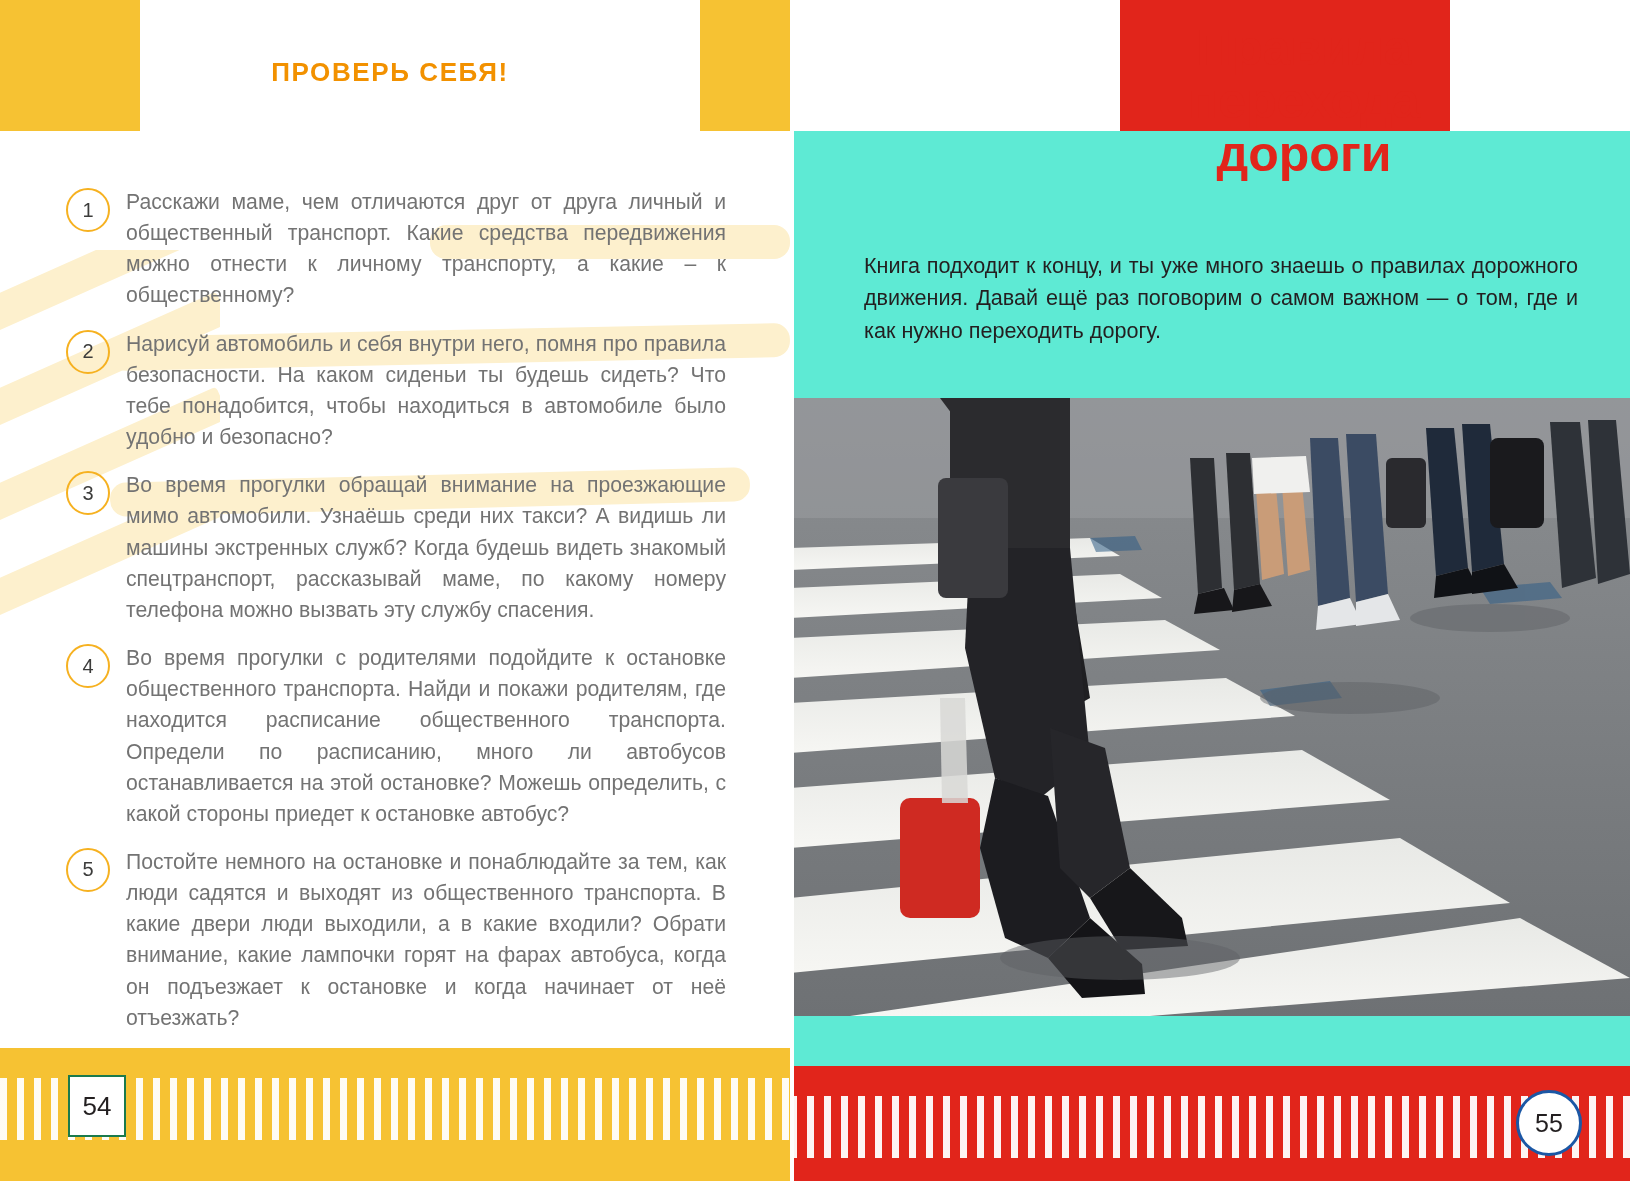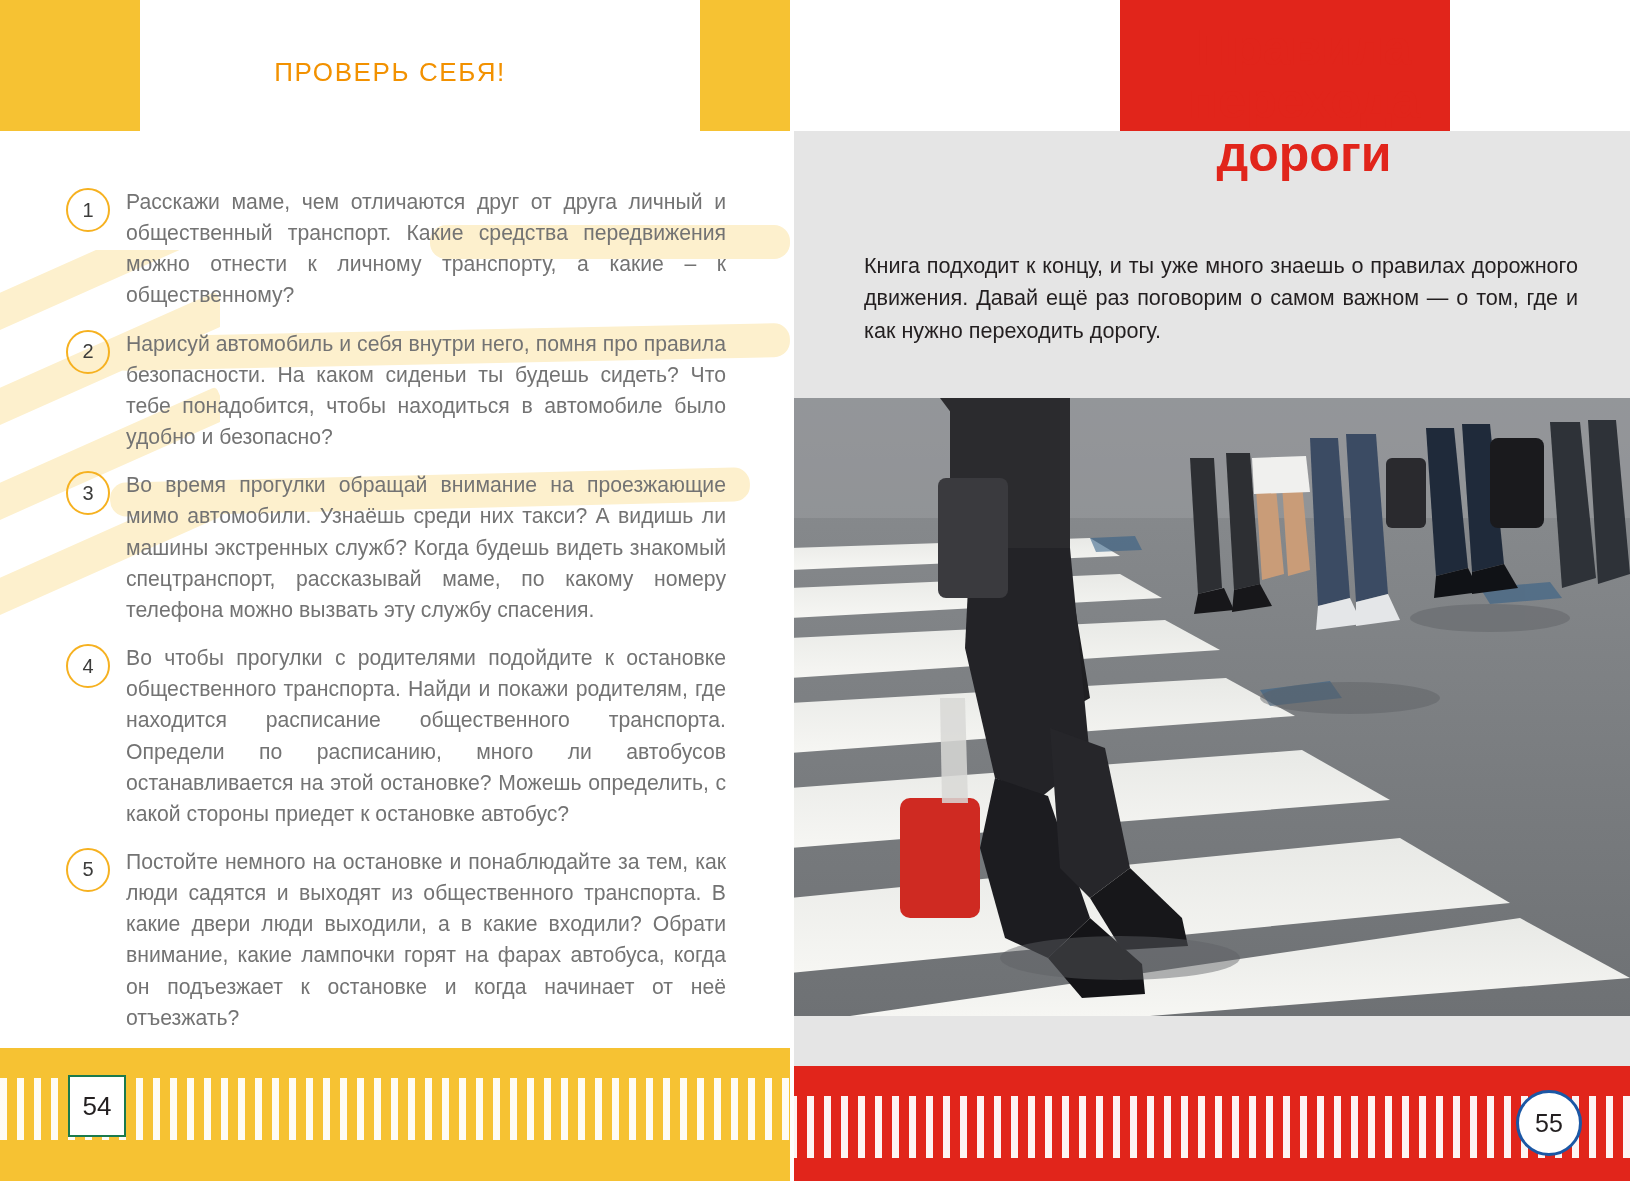--- a/index.html
+++ b/index.html
@@ -40,21 +40,21 @@
     width: 560px; height: 300px;
     background: #ffffff;
     border-bottom-left-radius: 280px 150px;
     border-bottom-right-radius: 280px 150px;
   }
   .check-title {
     position: absolute;
     top: 57px; left: 0; width: 780px;
     text-align: center;
     color: #f29100;
-    font-weight: normal;
+    font-weight: bold;
     font-size: 26px;
     letter-spacing: 1.6px;
     z-index: 5;
   }
   
   .diag-stripes {
     position: absolute;
     left: -60px; top: 250px;
     width: 280px; height: 620px;
     overflow: hidden;
@@ -139,21 +139,21 @@
     display: flex; align-items: center; justify-content: center;
     font-size: 26px;
     color: #231f20;
     z-index: 4;
   }
 
   
   .page-right {
     position: relative;
     width: 840px; height: 1181px;
-    background: #e5e5e5;
+    background: #5eead4;
     overflow: hidden;
     flex: 0 0 840px;
   }
   .right-top-band {
     position: absolute; top: 0; left: 0;
     width: 840px; height: 131px;
     background: #e1251b;
     overflow: hidden;
   }
   .right-arch {
@@ -266,21 +266,21 @@
         <div class="q-text">Нарисуй автомобиль и себя внутри него, помня про правила безопасности. На каком сиденьи ты будешь сидеть? Что тебе понадобится, чтобы находиться в автомобиле было удобно и безопасно?</div>
       </div>
 
       <div class="q-item">
         <div class="q-num">3</div>
         <div class="q-text">Во время прогулки обращай внимание на проезжающие мимо автомобили. Узнаёшь среди них такси? А видишь ли машины экстренных служб? Когда будешь видеть знакомый спецтранспорт, рассказывай маме, по какому номеру телефона можно вызвать эту службу спасения.</div>
       </div>
 
       <div class="q-item">
         <div class="q-num">4</div>
-        <div class="q-text">Во чтобы прогулки с родителями подойдите к остановке общественного транспорта. Найди и покажи родителям, где находится расписание общественного транспорта. Определи по расписанию, много ли автобусов останавливается на этой остановке? Можешь определить, с какой стороны приедет к остановке автобус?</div>
+        <div class="q-text">Во время прогулки с родителями подойдите к остановке общественного транспорта. Найди и покажи родителям, где находится расписание общественного транспорта. Определи по расписанию, много ли автобусов останавливается на этой остановке? Можешь определить, с какой стороны приедет к остановке автобус?</div>
       </div>
 
       <div class="q-item">
         <div class="q-num">5</div>
         <div class="q-text">Постойте немного на остановке и понаблюдайте за тем, как люди садятся и выходят из общественного транспорта. В какие двери люди выходили, а в какие входили? Обрати внимание, какие лампочки горят на фарах автобуса, когда он подъезжает к остановке и когда начинает от неё отъезжать?</div>
       </div>
 
     </div>
 
     <div class="left-footer">

